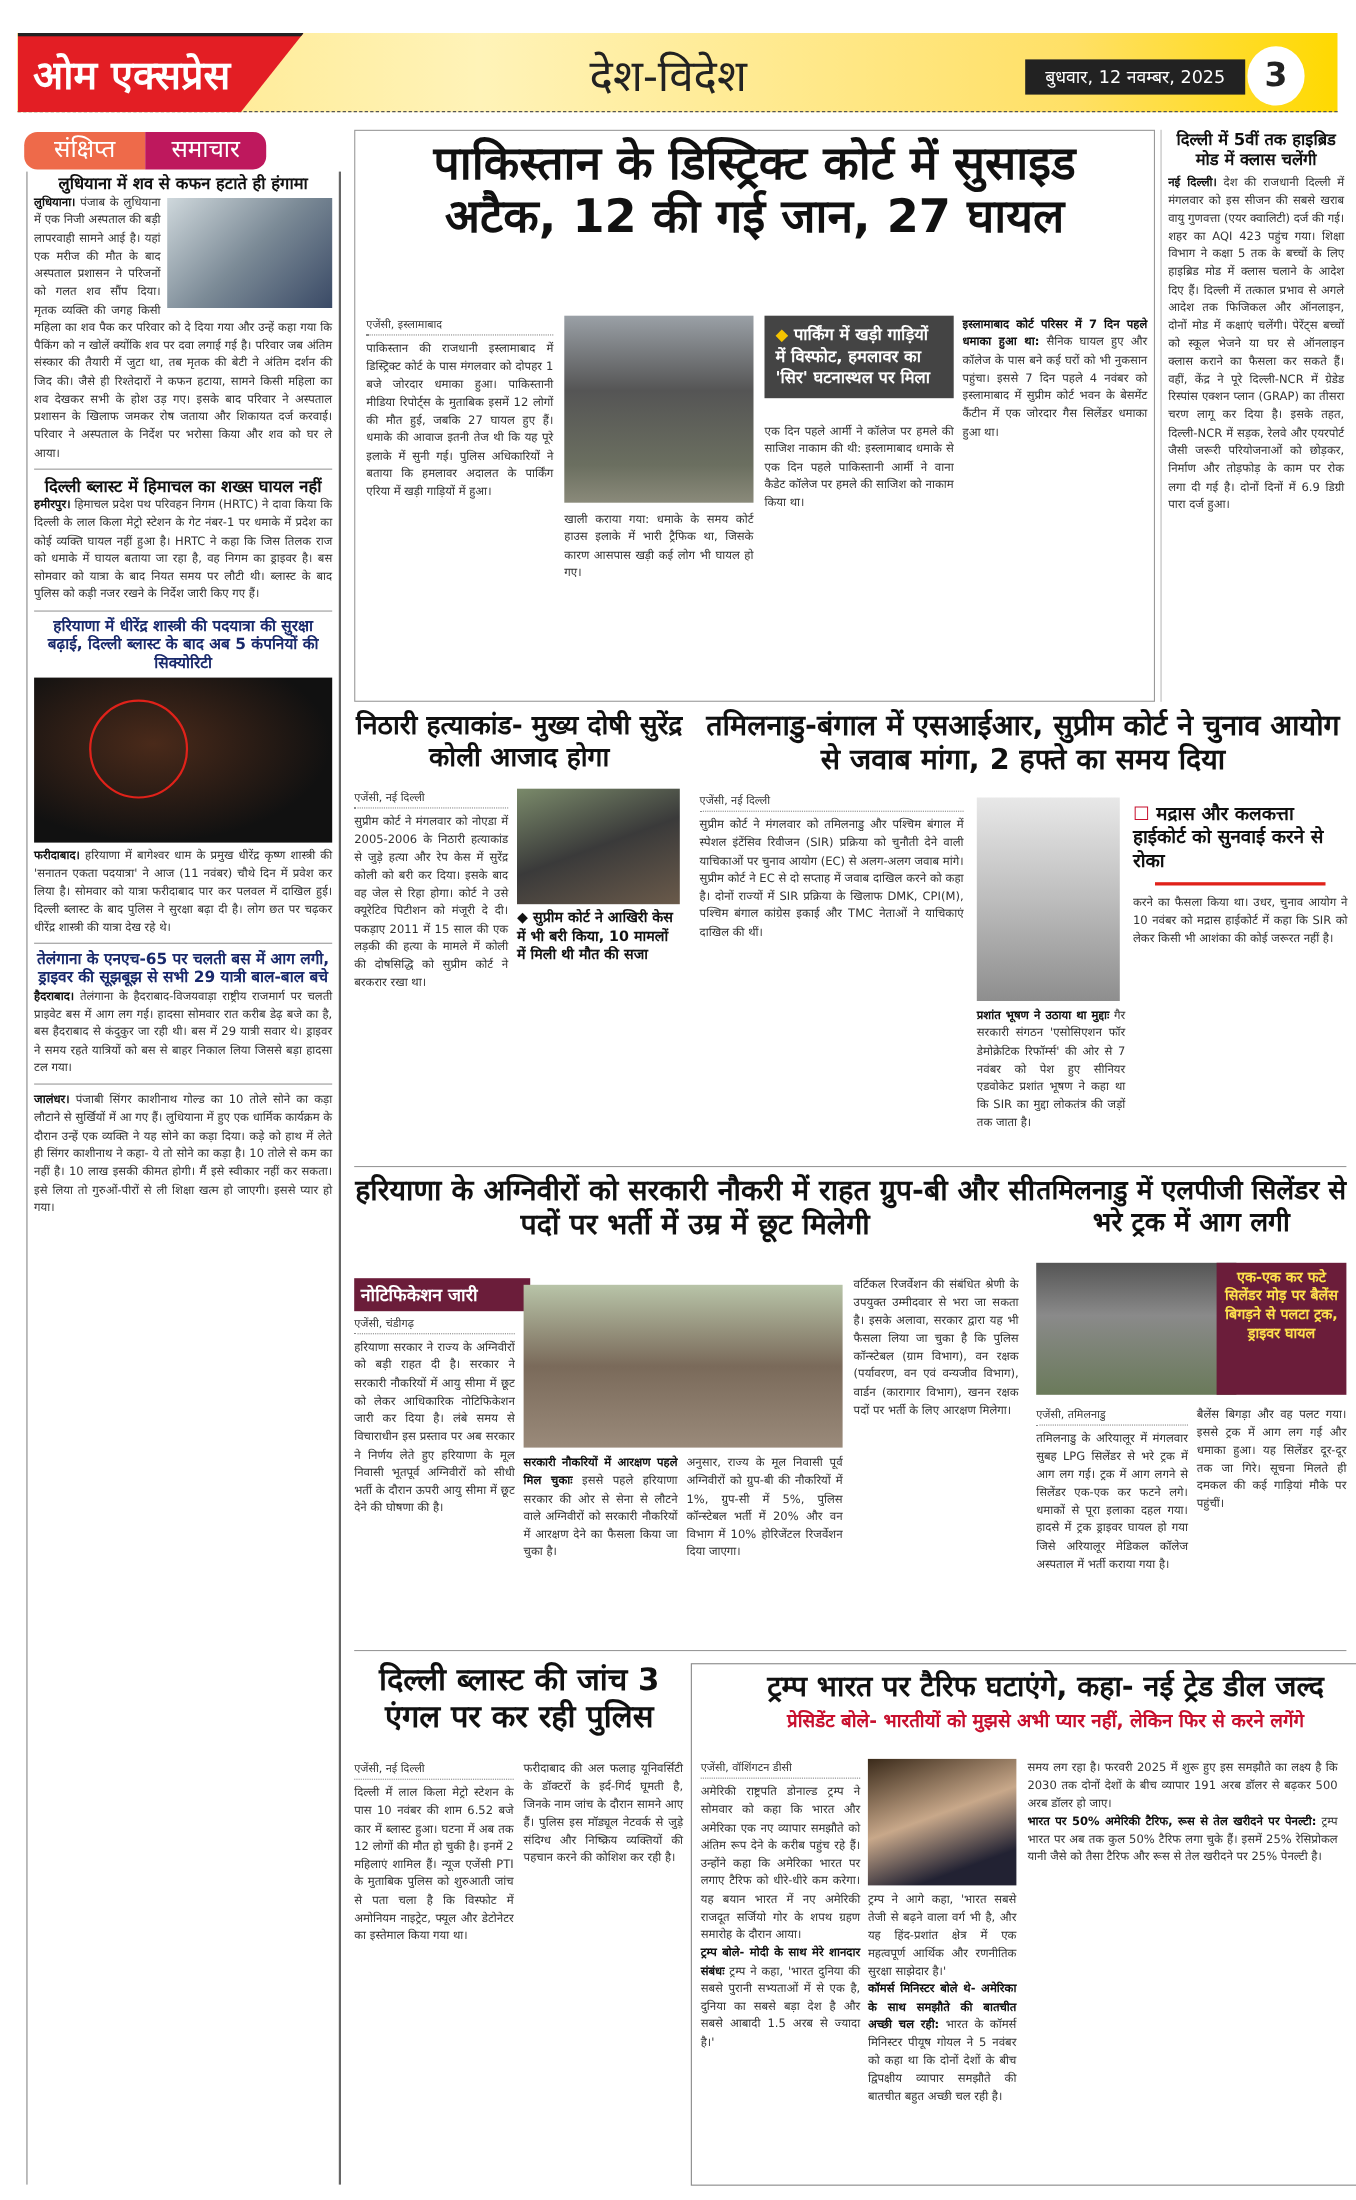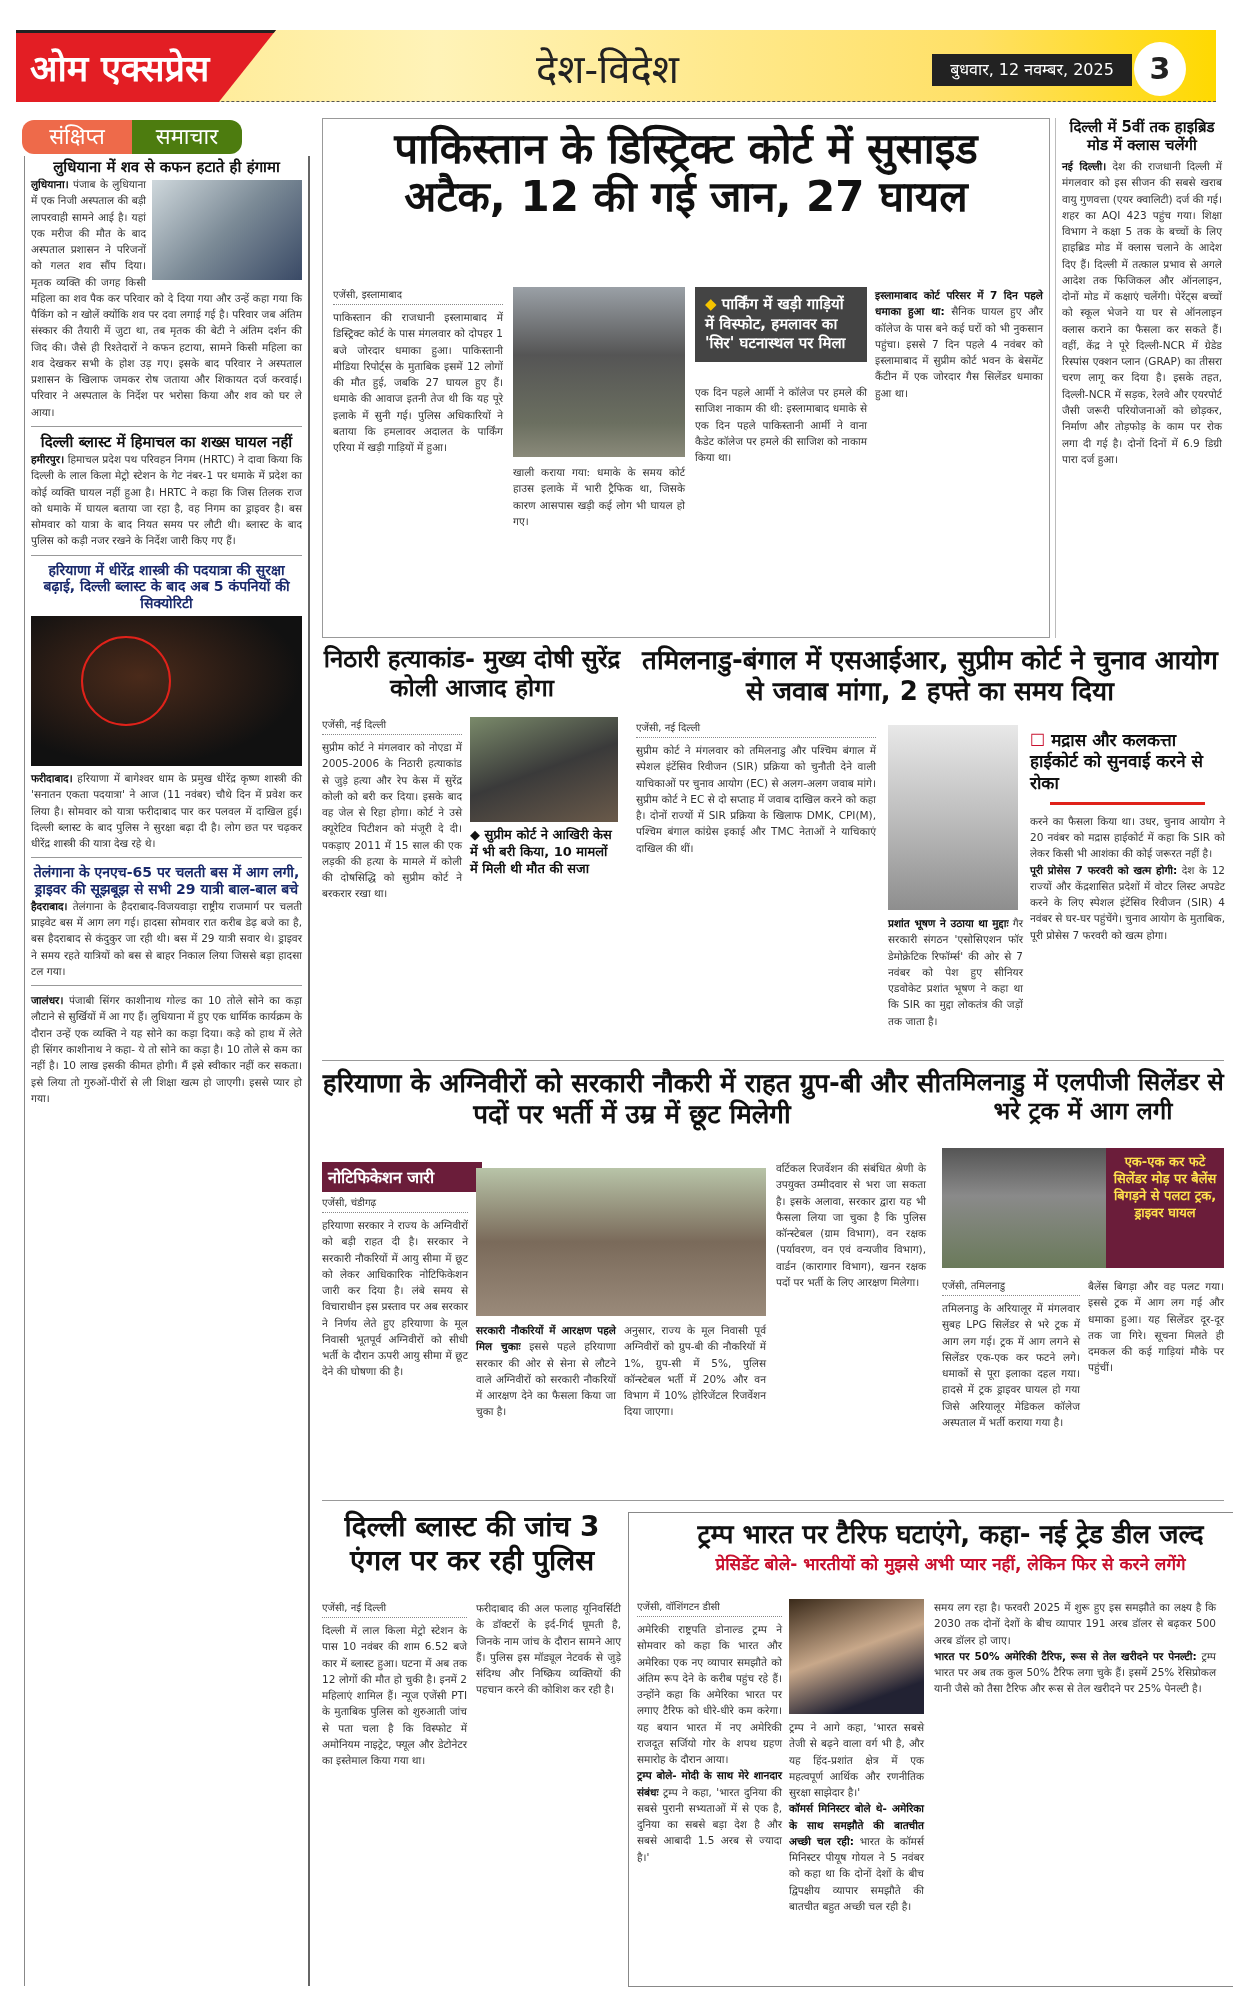--- a/index.html
+++ b/index.html
@@ -31,21 +31,21 @@
 <div class="masthead">
   <div class="brand">
       <span>ओम एक्सप्रेस</span>
     </div>
   <div class="section-title">देश-विदेश</div>
   <div class="datebar">बुधवार, 12 नवम्बर, 2025</div>
   <div class="pageno">3</div>
 </div>
 
 <div class="tab" style="left:22px;width:110px;background:#ee6a4a;border-radius:12px 0 0 12px">संक्षिप्त</div>
-<div class="tab" style="left:132px;width:110px;background:#4d7c0f;border-radius:0 12px 12px 0">समाचार</div>
+<div class="tab" style="left:132px;width:110px;background:#be185d;border-radius:0 12px 12px 0">समाचार</div>
 
 <div class="col" style="left:24px;top:156px;width:286px;height:1830px;border-left:1px solid #888;border-right:2px solid #666;padding:2px 6px">
   <div>
     <div class="hl" style="font-size:15px">लुधियाना में शव से कफन हटाते ही हंगामा</div>
     <div class="img" style="position:relative;float:right;width:150px;height:100px;margin:4px 0 2px 6px;background:linear-gradient(135deg,#cfd8dc,#7b8a96 50%,#3a4a66)"></div>
     <p class="body"><b>लुधियाना।</b> <span>पंजाब के लुधियाना में एक निजी अस्पताल की बड़ी लापरवाही सामने आई है। यहां एक मरीज की मौत के बाद अस्पताल प्रशासन ने परिजनों को गलत शव सौंप दिया। मृतक व्यक्ति की जगह किसी महिला का शव पैक कर परिवार को दे दिया गया और उन्हें कहा गया कि पैकिंग को न खोलें क्योंकि शव पर दवा लगाई गई है। परिवार जब अंतिम संस्कार की तैयारी में जुटा था, तब मृतक की बेटी ने अंतिम दर्शन की जिद की। जैसे ही रिश्तेदारों ने कफन हटाया, सामने किसी महिला का शव देखकर सभी के होश उड़ गए। इसके बाद परिवार ने अस्पताल प्रशासन के खिलाफ जमकर रोष जताया और शिकायत दर्ज करवाई। परिवार ने अस्पताल के निर्देश पर भरोसा किया और शव को घर ले आया।</span></p>
   </div>
   <div class="hline" style="position:relative;margin:6px 0"></div>
   <div>
     <div class="hl" style="font-size:15px">दिल्ली ब्लास्ट में हिमाचल का शख्स घायल नहीं</div>
@@ -111,22 +111,21 @@
   <div class="dateline">एजेंसी, नई दिल्ली</div>
   <p class="body">सुप्रीम कोर्ट ने मंगलवार को तमिलनाडु और पश्चिम बंगाल में स्पेशल इंटेंसिव रिवीजन (SIR) प्रक्रिया को चुनौती देने वाली याचिकाओं पर चुनाव आयोग (EC) से अलग-अलग जवाब मांगे। सुप्रीम कोर्ट ने EC से दो सप्ताह में जवाब दाखिल करने को कहा है। दोनों राज्यों में SIR प्रक्रिया के खिलाफ DMK, CPI(M), पश्चिम बंगाल कांग्रेस इकाई और TMC नेताओं ने याचिकाएं दाखिल की थीं।</p>
 </div>
 <div class="img" style="left:888px;top:725px;width:130px;height:185px;background:linear-gradient(180deg,#e8e8e8,#bdbdbd 50%,#8e8e8e)"></div>
 <div class="col" style="left:888px;top:915px;width:135px">
   <p class="body"><b>प्रशांत भूषण ने उठाया था मुद्दाः</b> <span>गैर सरकारी संगठन 'एसोसिएशन फॉर डेमोक्रेटिक रिफॉर्म्स' की ओर से 7 नवंबर को पेश हुए सीनियर एडवोकेट प्रशांत भूषण ने कहा था कि SIR का मुद्दा लोकतंत्र की जड़ों तक जाता है।</span></p>
 </div>
 <div class="col" style="left:1030px;top:730px;width:195px">
   <div style="font-weight:bold;font-size:17px;line-height:1.25;color:#111"><span style="color:#c8102e">☐</span> <span>मद्रास और कलकत्ता हाईकोर्ट को सुनवाई करने से रोका</span></div>
   <div style="height:3px;background:#e0221a;margin:8px 20px"></div>
-  <p class="body">करने का फैसला किया था। उधर, चुनाव आयोग ने 20 नवंबर को मद्रास हाईकोर्ट में कहा कि SIR को लेकर किसी भी आशंका की कोई जरूरत नहीं है।</p>
-  <p class="body"><b>पूरी प्रोसेस 7 फरवरी को खत्म होगी:</b> <span>देश के 12 राज्यों और केंद्रशासित प्रदेशों में वोटर लिस्ट अपडेट करने के लिए स्पेशल इंटेंसिव रिवीजन (SIR) 4 नवंबर से घर-घर पहुंचेंगे। चुनाव आयोग के मुताबिक, पूरी प्रोसेस 7 फरवरी को खत्म होगा।</span></p>
+  <p class="body">करने का फैसला किया था। उधर, चुनाव आयोग ने 10 नवंबर को मद्रास हाईकोर्ट में कहा कि SIR को लेकर किसी भी आशंका की कोई जरूरत नहीं है।</p>
 </div>
 
 <div class="col" style="left:322px;top:1068px;width:620px">
   <div class="hl" style="font-size:26px">हरियाणा के अग्निवीरों को सरकारी नौकरी में राहत ग्रुप-बी और सी पदों पर भर्ती में उम्र में छूट मिलेगी</div>
 </div>
 <div class="col maroon" style="left:322px;top:1162px;width:160px;padding:4px 6px;font-weight:bold;font-size:16px;color:#fff">नोटिफिकेशन जारी</div>
 <div class="col" style="left:322px;top:1195px;width:146px">
   <div class="dateline">एजेंसी, चंडीगढ़</div>
   <p class="body">हरियाणा सरकार ने राज्य के अग्निवीरों को बड़ी राहत दी है। सरकार ने सरकारी नौकरियों में आयु सीमा में छूट को लेकर आधिकारिक नोटिफिकेशन जारी कर दिया है। लंबे समय से विचाराधीन इस प्रस्ताव पर अब सरकार ने निर्णय लेते हुए हरियाणा के मूल निवासी भूतपूर्व अग्निवीरों को सीधी भर्ती के दौरान ऊपरी आयु सीमा में छूट देने की घोषणा की है।</p>
 </div>

